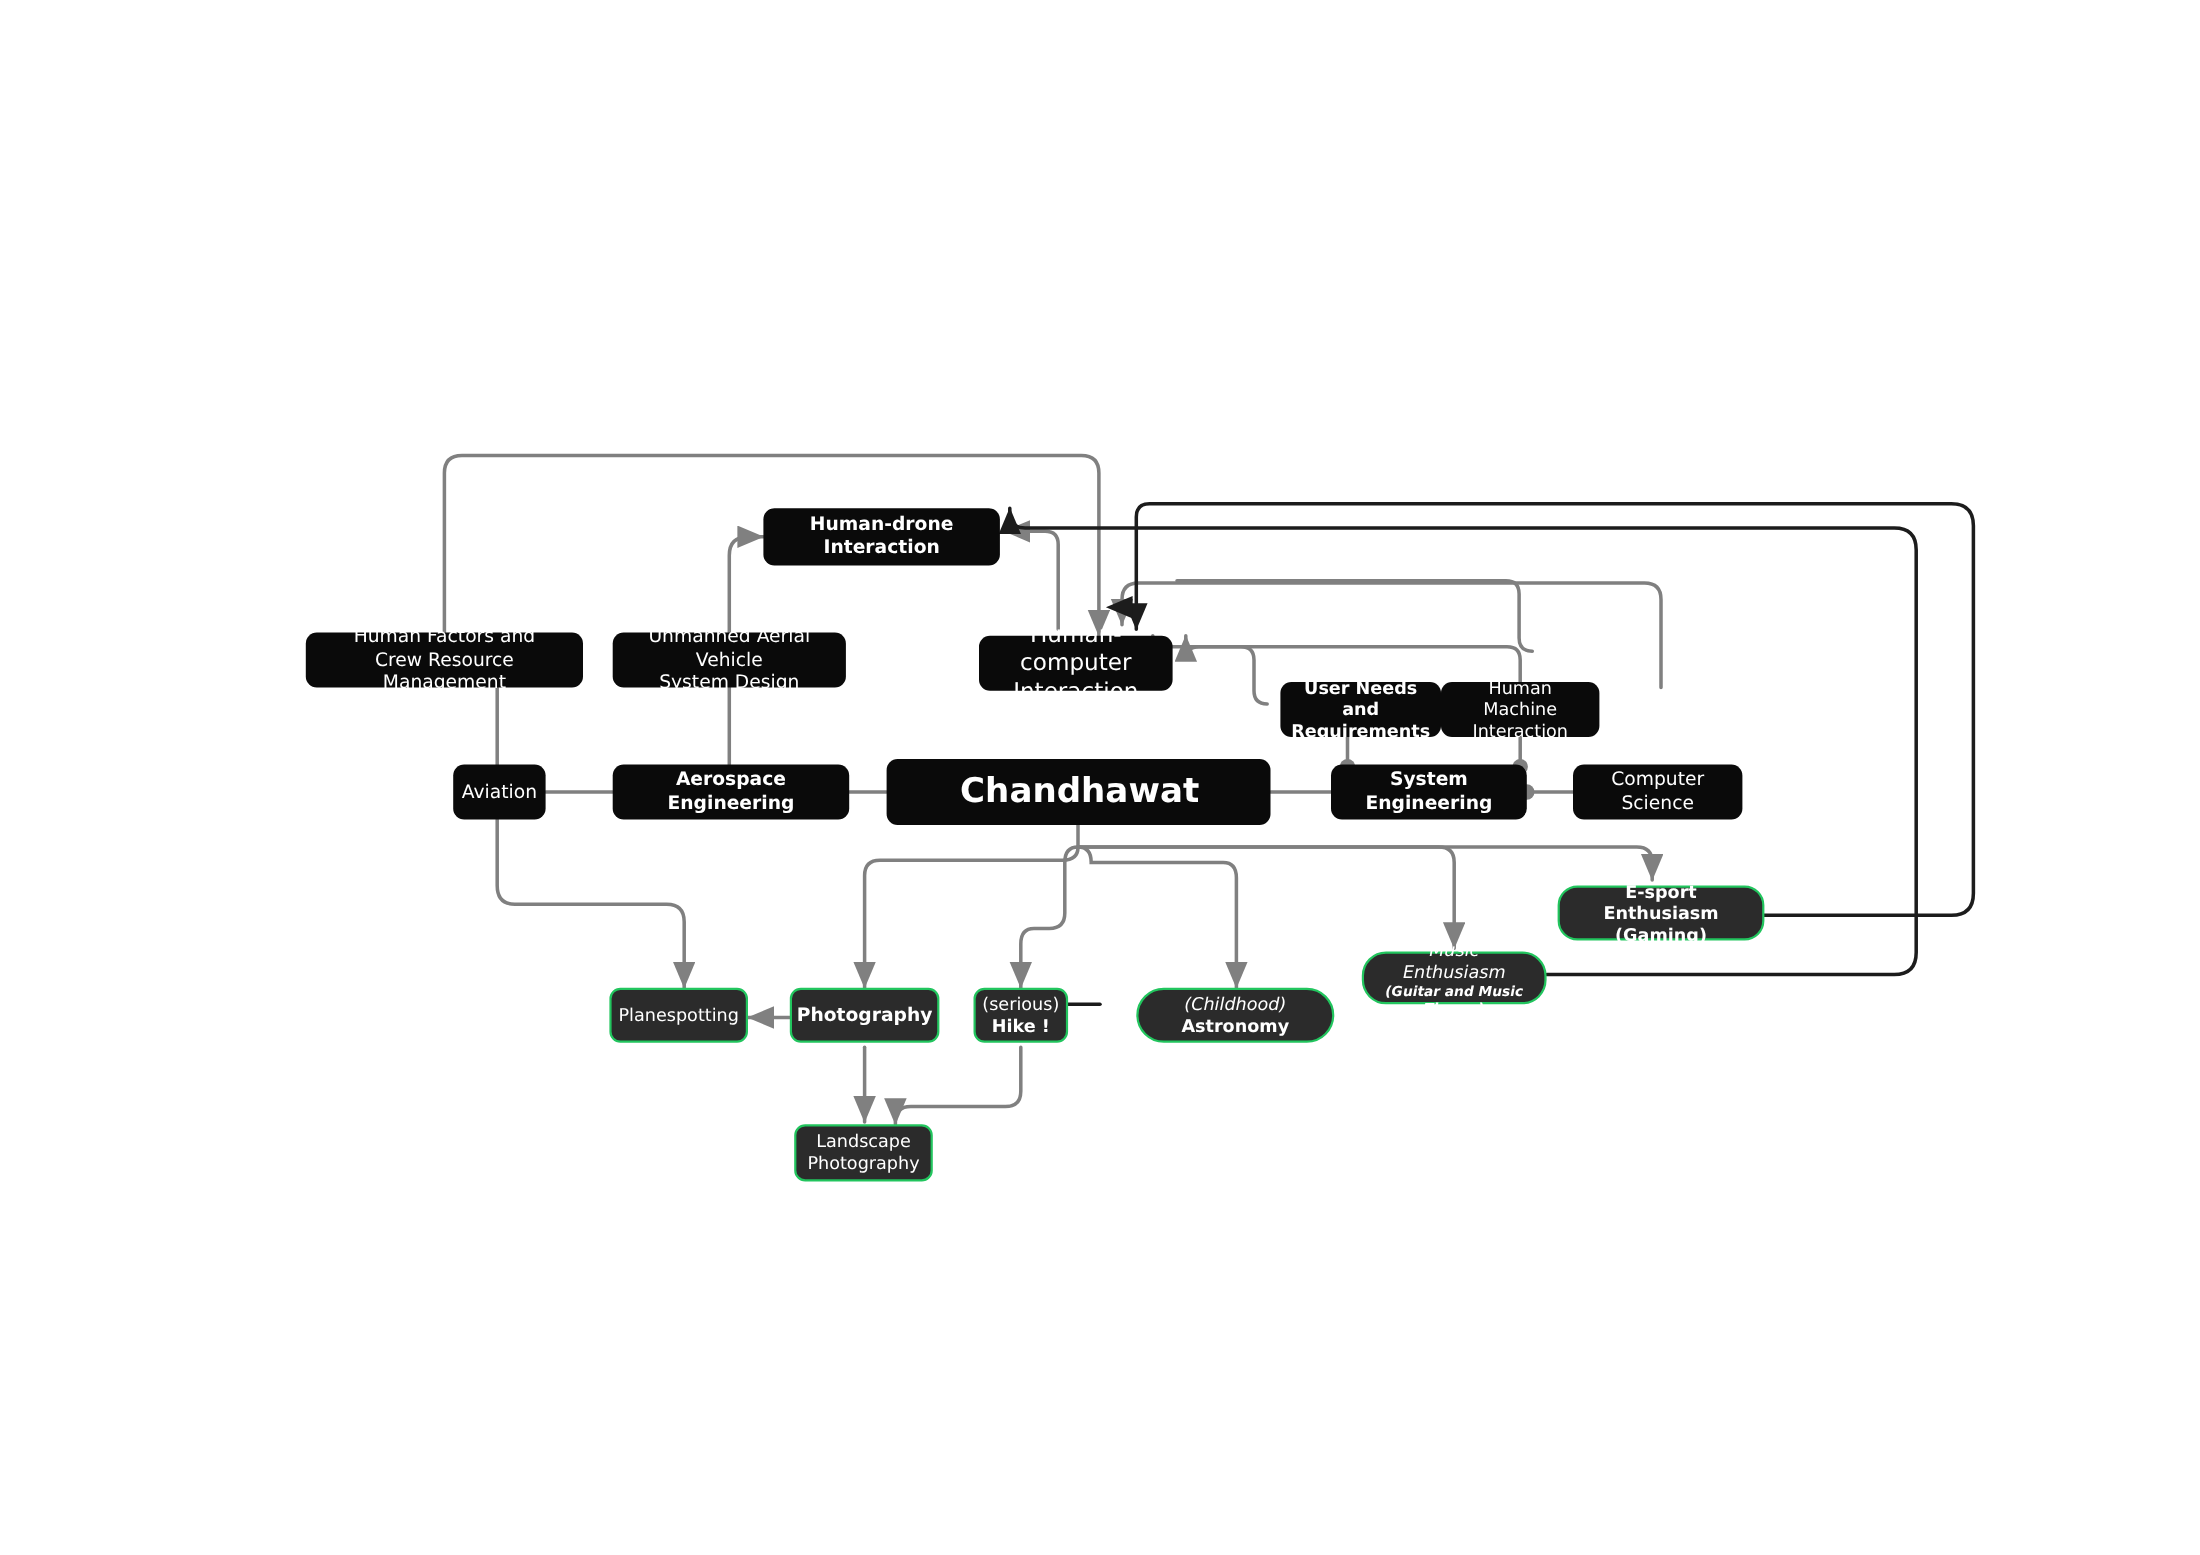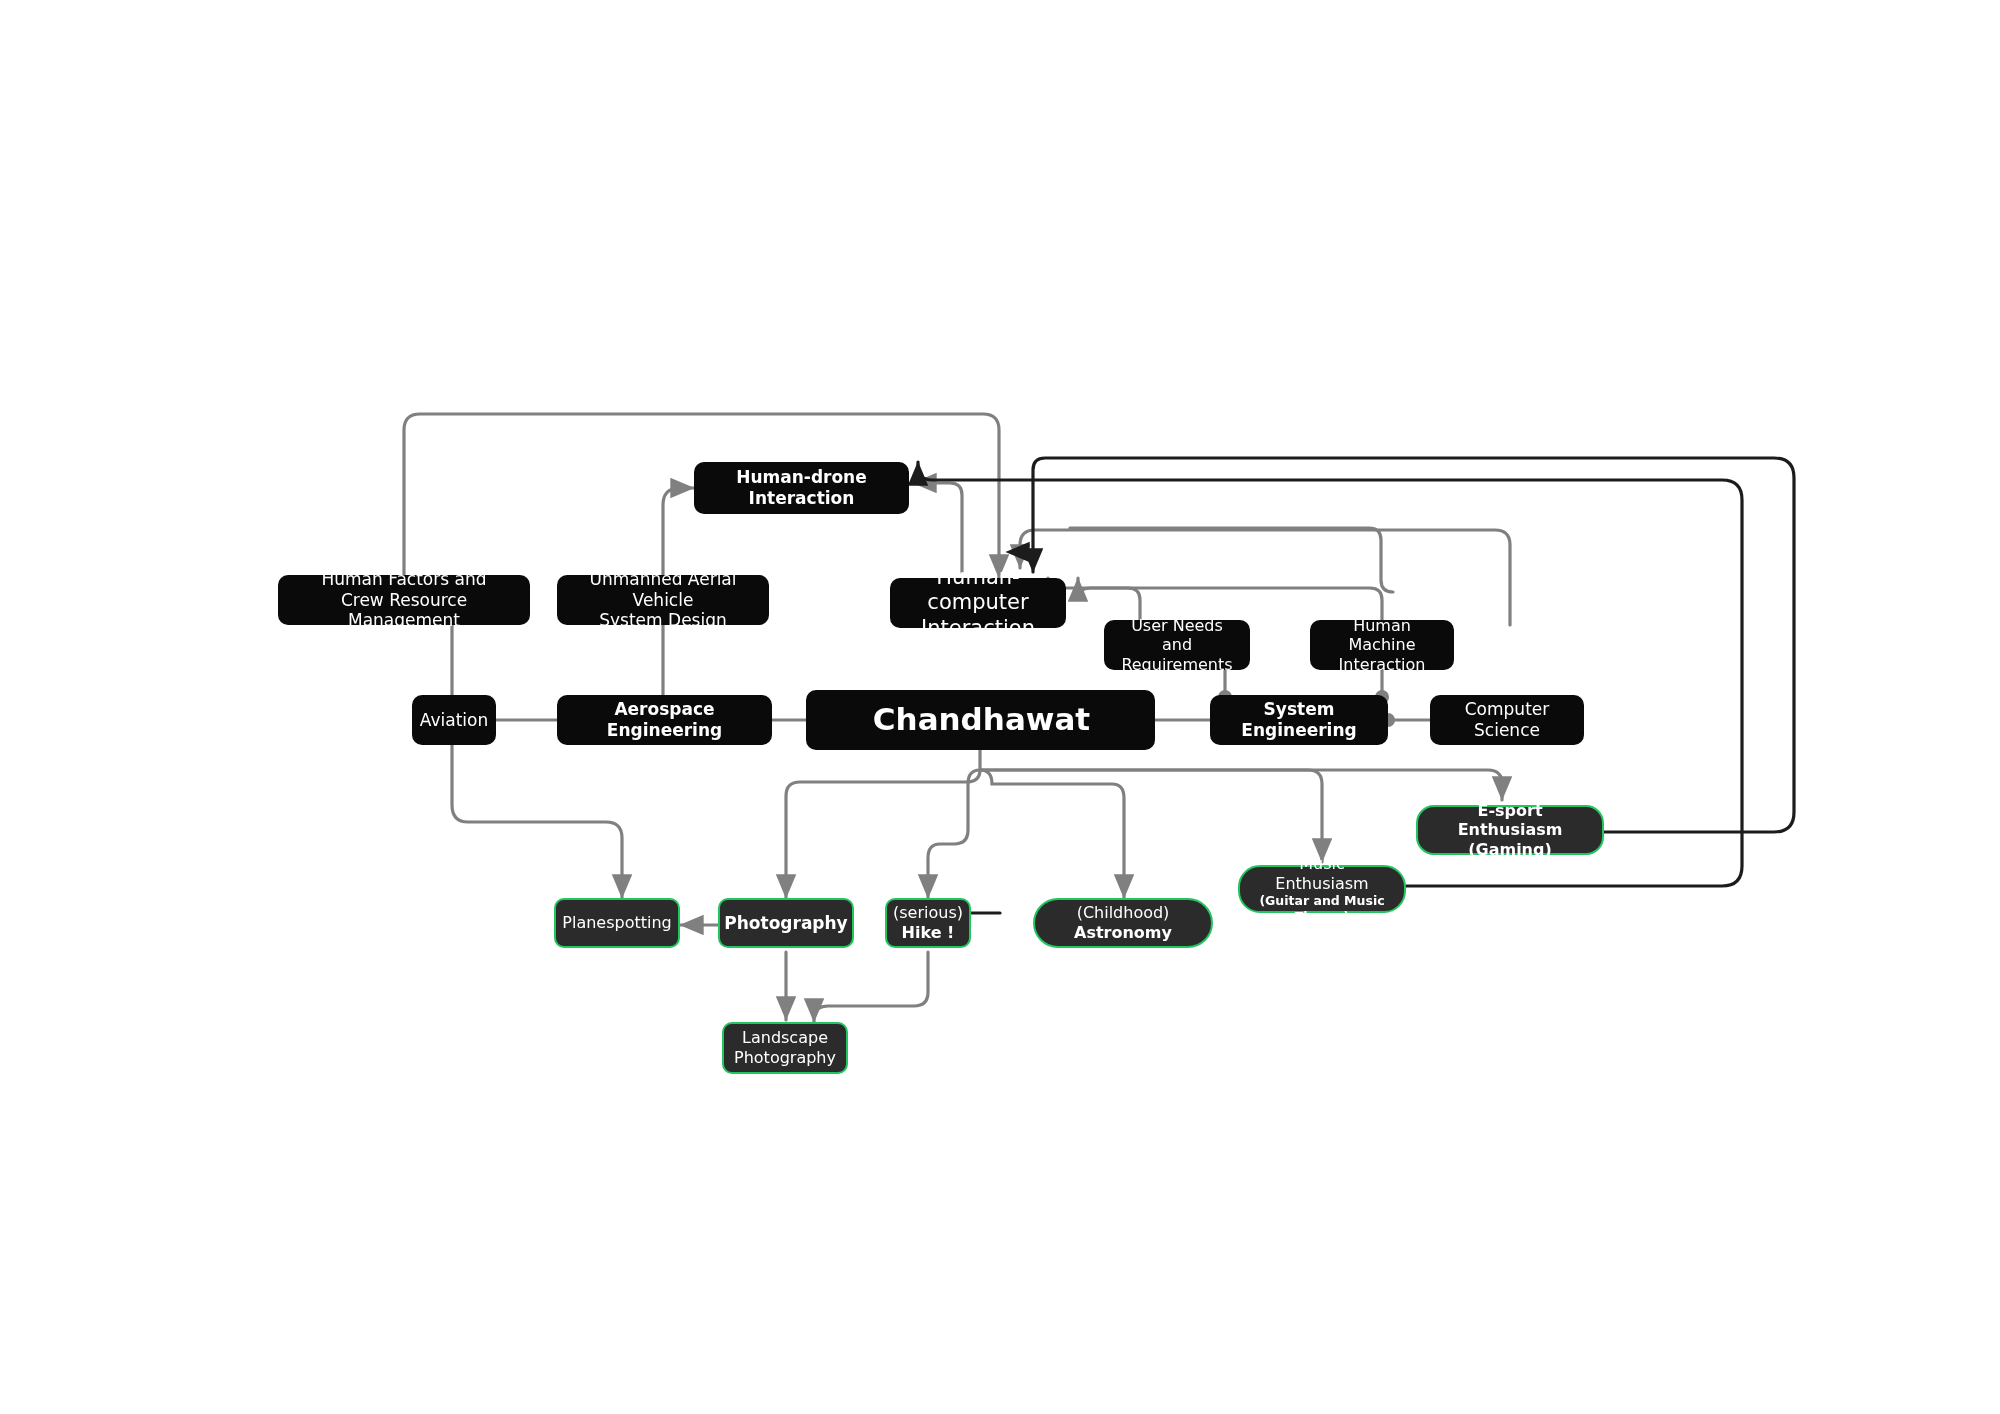--- a/index.html
+++ b/index.html
@@ -19,21 +19,21 @@
     text-align:center;
     color:#ffffff;
     line-height:1.22;
     z-index:5;
     padding:0 14px;
   }
   .node.black{background:#0a0a0a;border-radius:10px;}
   .node.blue{background:#2b2b2b;border:2px solid #22c55e;border-radius:10px;}
   .node.blue.stadium{border-radius:999px;}
   .b{font-weight:bold;}
-  .it{}
+  .it{font-style:italic;}
   .sm{font-size:15px;}
 </style>
 </head>
 <body>
 
 <div id="stage">
 
   <svg id="edges" viewBox="0 0 2000 1414" xmlns="http://www.w3.org/2000/svg">
     <defs>
       <marker id="ah" markerWidth="9" markerHeight="9" refX="7.4" refY="3.2" orient="auto" markerUnits="strokeWidth">
@@ -133,21 +133,21 @@
   <div class="node black" style="left:557px;top:575px;width:212px;height:50px;font-size:17px;">
     <span>Unmanned Aerial Vehicle</span>
     <span>System Design</span>
   </div>
 
   <div class="node black" style="left:890px;top:578px;width:176px;height:50px;font-size:21px;">
     <span>Human-computer</span>
     <span>Interaction</span>
   </div>
 
-  <div class="node black" style="left:1104px;top:620px;width:146px;height:50px;font-size:16px;">
+  <div class="node black" style="left:1164px;top:620px;width:146px;height:50px;font-size:16px;font-weight:bold;">
     <span>User Needs and</span>
     <span>Requirements</span>
   </div>
 
   <div class="node black" style="left:1310px;top:620px;width:144px;height:50px;font-size:16px;">
     <span>Human Machine</span>
     <span>Interaction</span>
   </div>
 
   <div class="node black" style="left:412px;top:695px;width:84px;height:50px;font-size:17px;">

